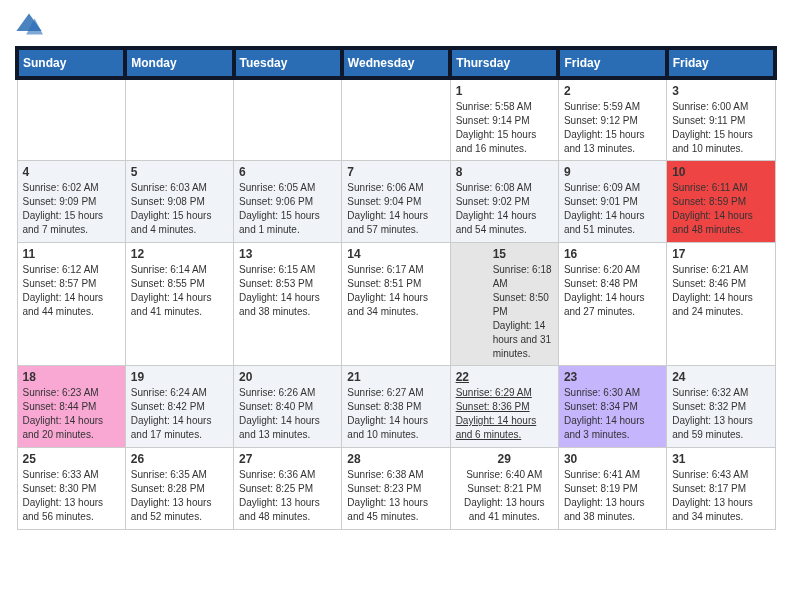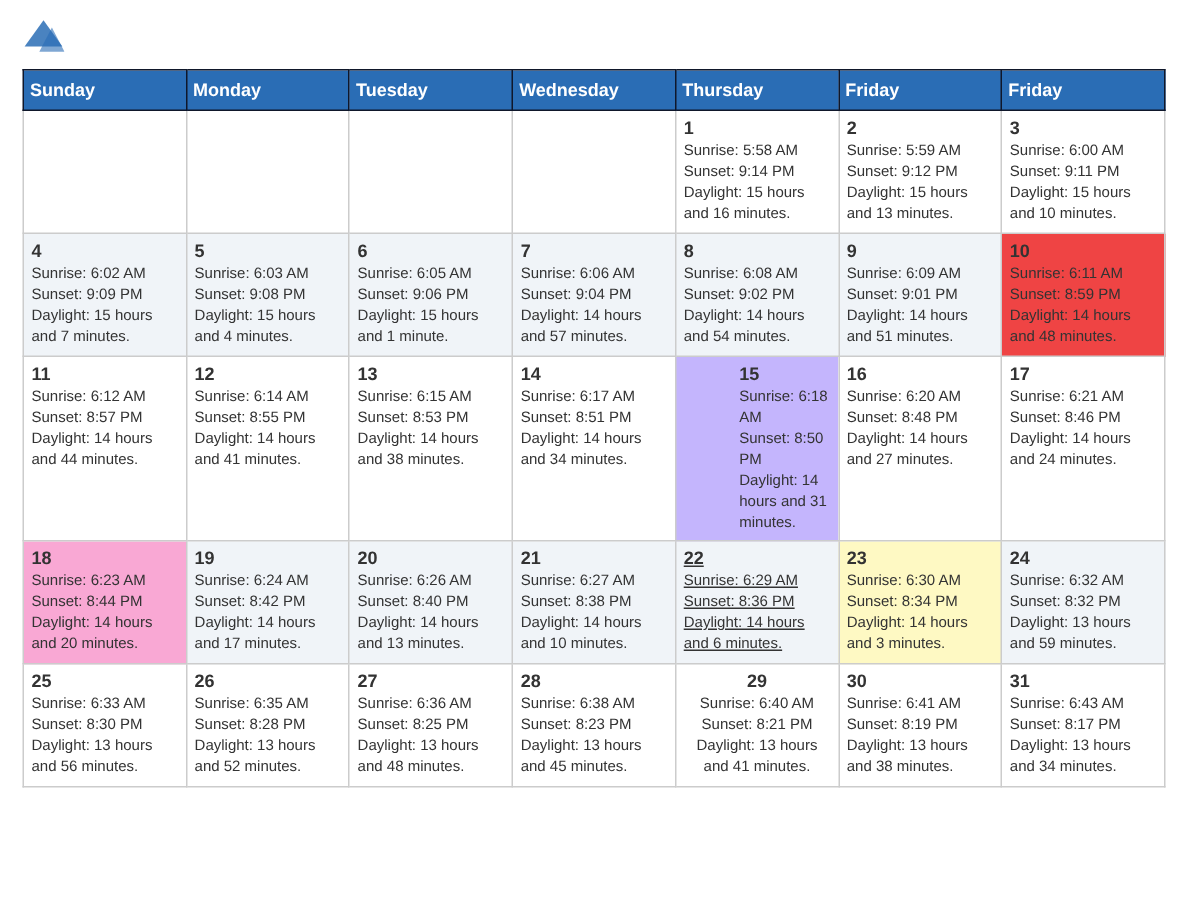--- a/index.html
+++ b/index.html
@@ -49,21 +49,21 @@
       border-collapse: collapse;
       table-layout: fixed;
     }
     thead tr th {
       background-color: #2a6db5;
       color: #fff;
       font-size: 12px;
       font-weight: bold;
       padding: 6px 4px;
       text-align: left;
-      border: 1px solid #0f172a;
+      border: 4px solid #0f172a;
     }
     tbody tr td {
       border: 1px solid #ccc;
       vertical-align: top;
       padding: 4px 5px;
       font-size: 10px;
       color: #333;
       height: 82px;
       background: #fff;
     }
@@ -176,21 +176,21 @@
           <div class="day-info">Sunrise: 6:14 AM<br>Sunset: 8:55 PM<br>Daylight: 14 hours and 41 minutes.</div>
         </td>
         <td style="background: rgb(255, 255, 255);">
           <span class="day-num">13</span>
           <div class="day-info">Sunrise: 6:15 AM<br>Sunset: 8:53 PM<br>Daylight: 14 hours and 38 minutes.</div>
         </td>
         <td style="background: rgb(255, 255, 255);">
           <span class="day-num">14</span>
           <div class="day-info">Sunrise: 6:17 AM<br>Sunset: 8:51 PM<br>Daylight: 14 hours and 34 minutes.</div>
         </td>
-        <td style="background: #c4b5fd; padding-left: 42px;">
+        <td style="background: #e5e5e5; padding-left: 42px;">
           <span class="day-num">15</span>
           <div class="day-info">Sunrise: 6:18 AM<br>Sunset: 8:50 PM<br>Daylight: 14 hours and 31 minutes.</div>
         </td>
         <td style="background: rgb(255, 255, 255);">
           <span class="day-num">16</span>
           <div class="day-info">Sunrise: 6:20 AM<br>Sunset: 8:48 PM<br>Daylight: 14 hours and 27 minutes.</div>
         </td>
         <td style="background: rgb(255, 255, 255);">
           <span class="day-num">17</span>
           <div class="day-info">Sunrise: 6:21 AM<br>Sunset: 8:46 PM<br>Daylight: 14 hours and 24 minutes.</div>
@@ -210,21 +210,21 @@
           <div class="day-info">Sunrise: 6:26 AM<br>Sunset: 8:40 PM<br>Daylight: 14 hours and 13 minutes.</div>
         </td>
         <td style="background: rgb(240, 244, 248);">
           <span class="day-num">21</span>
           <div class="day-info">Sunrise: 6:27 AM<br>Sunset: 8:38 PM<br>Daylight: 14 hours and 10 minutes.</div>
         </td>
         <td style="background: rgb(240, 244, 248); text-decoration: underline;">
           <span class="day-num">22</span>
           <div class="day-info">Sunrise: 6:29 AM<br>Sunset: 8:36 PM<br>Daylight: 14 hours and 6 minutes.</div>
         </td>
-        <td style="background: #fef9c3;">
+        <td style="background: #c4b5fd;">
           <span class="day-num">23</span>
           <div class="day-info">Sunrise: 6:30 AM<br>Sunset: 8:34 PM<br>Daylight: 14 hours and 3 minutes.</div>
         </td>
         <td style="background: rgb(240, 244, 248);">
           <span class="day-num">24</span>
           <div class="day-info">Sunrise: 6:32 AM<br>Sunset: 8:32 PM<br>Daylight: 13 hours and 59 minutes.</div>
         </td>
       </tr>
       <tr>
         <td style="background: rgb(255, 255, 255); margin-left: 28px;">

